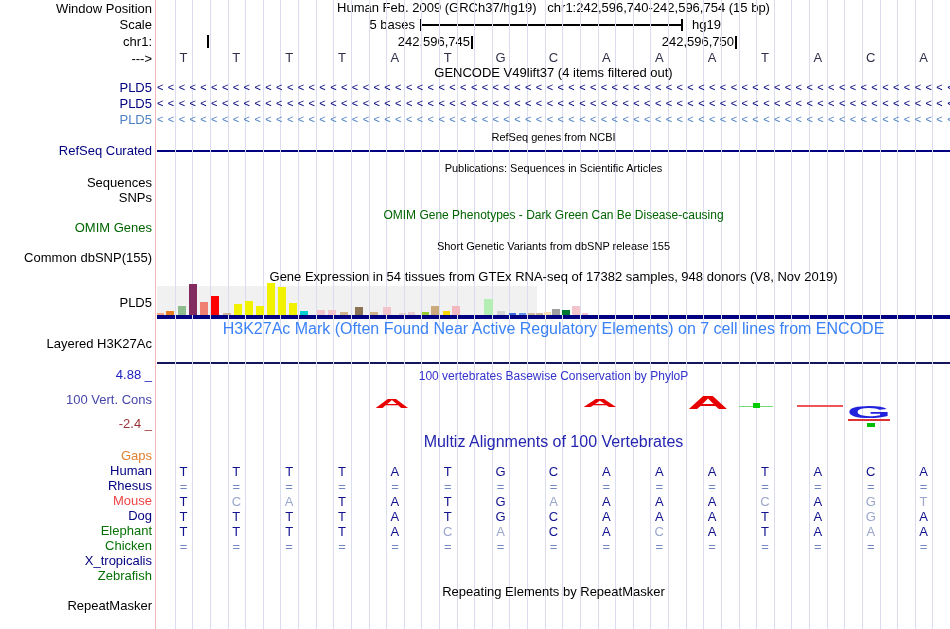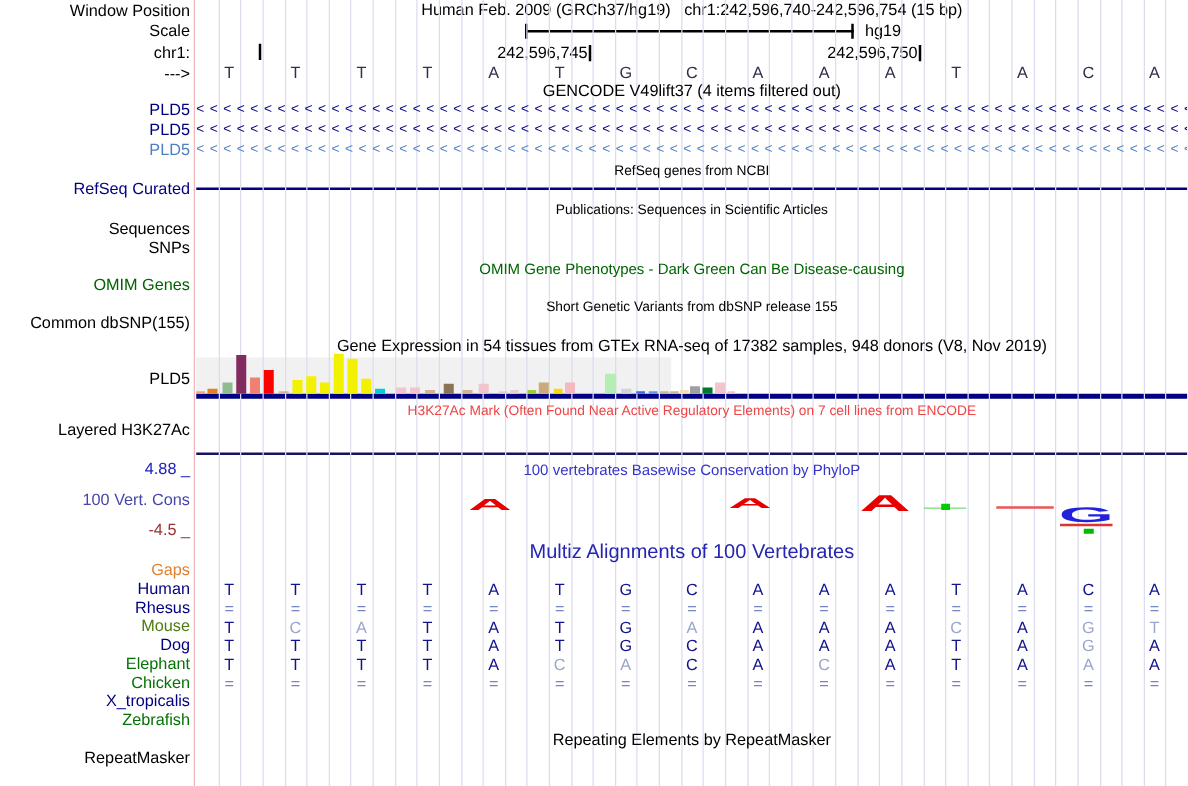--- a/index.html
+++ b/index.html
@@ -19,20 +19,21 @@
   .logoL{position:absolute;font-weight:bold;font-size:34px;line-height:24px;height:24px;text-align:center;}
   .rtxt{position:absolute;font-size:13px;line-height:14px;white-space:pre;}
 </style>
 </head>
 <body>
 
 <div id="screen">
 
   <div class="title" style="top:1px;font-size:13px;color:#000">Human Feb. 2009 (GRCh37/hg19)   chr1:242,596,740-242,596,754 (15 bp)</div>
 
+  <div class="rtxt" style="top:18px;left:157px;width:258px;text-align:right">5 bases</div>
   <div class="abs" style="left:420px;top:24px;width:263px;height:2px;background:#000"></div>
   <div class="tick" style="left:420px;top:19px;height:12px"></div>
   <div class="tick" style="left:681px;top:19px;height:12px"></div>
   <div class="rtxt" style="top:18px;left:692px">hg19</div>
 
   <div class="rtxt" style="top:35px;left:250px;width:220px;text-align:right">242,596,745</div>
   <div class="tick" style="left:471px;top:36px;height:13px"></div>
   <div class="rtxt" style="top:35px;left:514px;width:220px;text-align:right">242,596,750</div>
   <div class="tick" style="left:735px;top:36px;height:13px"></div>
   <div class="tick" style="left:207px;top:35px;height:13px"></div>
@@ -97,38 +98,38 @@
     <div class="lbl" style="top: 113px; color: rgb(79, 129, 194); z-index: 3;">PLD5</div>
     <div class="lbl" style="top: 144px; color: rgb(0, 0, 128); z-index: 3;">RefSeq Curated</div>
     <div class="lbl" style="top: 176px; color: #000000; z-index: 3;">Sequences</div>
     <div class="lbl" style="top: 191px; color: rgb(0, 0, 0); z-index: 3;">SNPs</div>
     <div class="lbl" style="top: 221px; color: rgb(0, 100, 0); z-index: 3;">OMIM Genes</div>
     <div class="lbl" style="top: 251px; color: rgb(0, 0, 0); z-index: 3;">Common dbSNP(155)</div>
     <div class="lbl" style="top: 296px; color: rgb(0, 0, 0); z-index: 3;">PLD5</div>
     <div class="lbl" style="top: 337px; color: rgb(0, 0, 0); z-index: 3;">Layered H3K27Ac</div>
     <div class="lbl" style="top: 368px; color: rgb(32, 32, 192); z-index: 3;">4.88 _</div>
     <div class="lbl" style="top: 393px; color: rgb(70, 70, 170); z-index: 3;">100 Vert. Cons</div>
-    <div class="lbl" style="top: 417px; color: rgb(153, 51, 51); z-index: 3;">-4.5 _</div>
+    <div class="lbl" style="top: 417px; color: rgb(153, 51, 51); z-index: 3;">-2.4 _</div>
     <div class="lbl" style="top: 449px; color: rgb(224, 128, 48); z-index: 3;">Gaps</div>
     <div class="lbl" style="top: 464px; color: rgb(0, 0, 128); z-index: 3;">Human</div>
     <div class="lbl" style="top: 479px; color: rgb(0, 0, 128); z-index: 3;">Rhesus</div>
-    <div class="lbl" style="top: 494px; color: #4d7c0f; z-index: 3;">Mouse</div>
+    <div class="lbl" style="top: 494px; color: #ef4444; z-index: 3;">Mouse</div>
     <div class="lbl" style="top: 509px; color: rgb(0, 0, 128); z-index: 3;">Dog</div>
     <div class="lbl" style="top: 524px; color: rgb(6, 114, 6); z-index: 3;">Elephant</div>
     <div class="lbl" style="top: 539px; color: rgb(6, 114, 6); z-index: 3;">Chicken</div>
     <div class="lbl" style="top: 554px; color: rgb(0, 0, 128); z-index: 3;">X_tropicalis</div>
     <div class="lbl" style="top: 569px; color: rgb(6, 114, 6); z-index: 3;">Zebrafish</div>
     <div class="lbl" style="top: 599px; color: rgb(0, 0, 0); z-index: 3;">RepeatMasker</div>
     <div class="title" style="top: 66px; color: rgb(0, 0, 0); font-size: 13px; z-index: 3;">GENCODE V49lift37 (4 items filtered out)</div>
     <div class="title" style="top: 130px; color: rgb(0, 0, 0); font-size: 11px; z-index: 3;">RefSeq genes from NCBI</div>
     <div class="title" style="top: 161px; color: rgb(0, 0, 0); font-size: 11px; z-index: 3;">Publications: Sequences in Scientific Articles</div>
     <div class="title" style="top: 208px; color: rgb(0, 100, 0); font-size: 12px; z-index: 3;">OMIM Gene Phenotypes - Dark Green Can Be Disease-causing</div>
     <div class="title" style="top: 239px; color: rgb(0, 0, 0); font-size: 11px; z-index: 3;">Short Genetic Variants from dbSNP release 155</div>
     <div class="title" style="top: 270px; color: rgb(0, 0, 0); font-size: 13px; z-index: 3;">Gene Expression in 54 tissues from GTEx RNA-seq of 17382 samples, 948 donors (V8, Nov 2019)</div>
-    <div class="title" style="top: 322px; color: #ef4444; font-size: 11px; z-index: 3;">H3K27Ac Mark (Often Found Near Active Regulatory Elements) on 7 cell lines from ENCODE</div>
+    <div class="title" style="top: 322px; color: #3b82f6; font-size: 16px; z-index: 3;">H3K27Ac Mark (Often Found Near Active Regulatory Elements) on 7 cell lines from ENCODE</div>
     <div class="title" style="top: 369px; color: rgb(51, 51, 204); font-size: 12px; z-index: 3;">100 vertebrates Basewise Conservation by PhyloP</div>
     <div class="title" style="top: 435px; color: rgb(37, 37, 176); font-size: 16px; z-index: 3;">Multiz Alignments of 100 Vertebrates</div>
     <div class="title" style="top: 585px; color: rgb(0, 0, 0); font-size: 13px; z-index: 3;">Repeating Elements by RepeatMasker</div>
     <div class="base" style="left: 157px; width: 52.9px; z-index: 3;">T</div>
     <div class="base" style="left: 209.9px; width: 52.9px; z-index: 3;">T</div>
     <div class="base" style="left: 262.7px; width: 52.9px; z-index: 3;">T</div>
     <div class="base" style="left: 315.6px; width: 52.9px; z-index: 3;">T</div>
     <div class="base" style="left: 368.5px; width: 52.9px; z-index: 3;">A</div>
     <div class="base" style="left: 421.3px; width: 52.9px; z-index: 3;">T</div>
     <div class="base" style="left: 474.2px; width: 52.9px; z-index: 3;">G</div>

